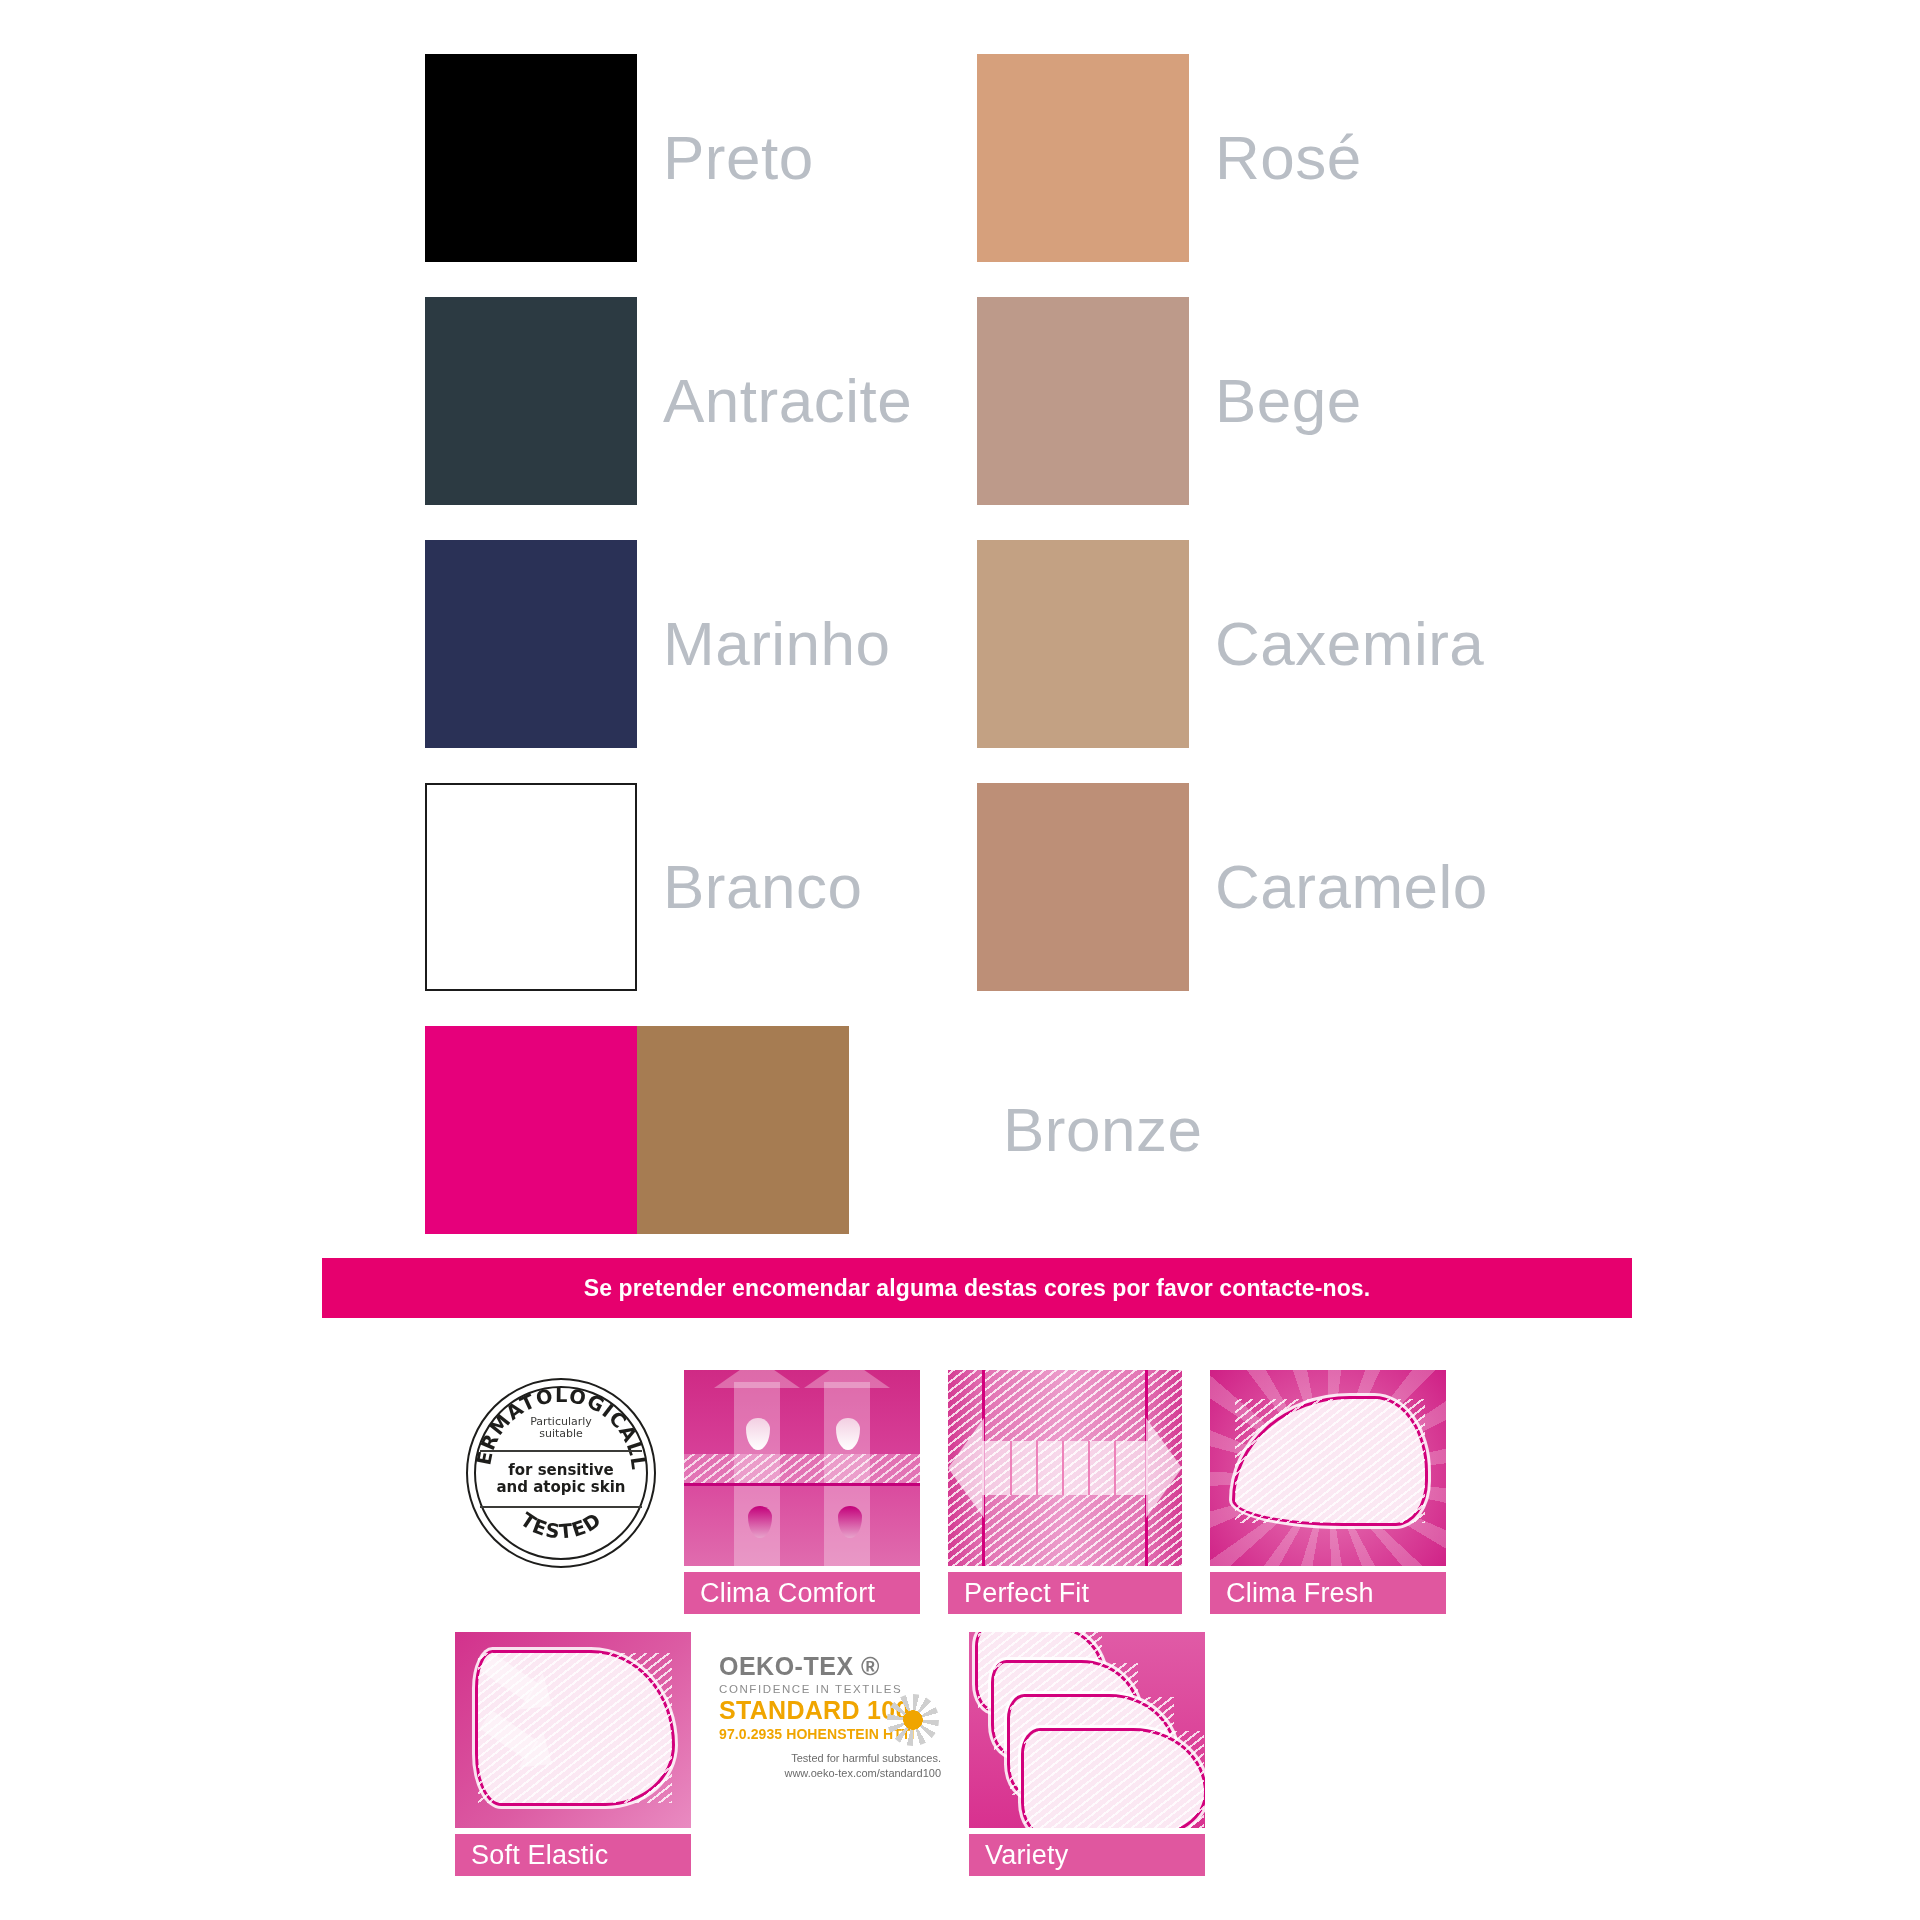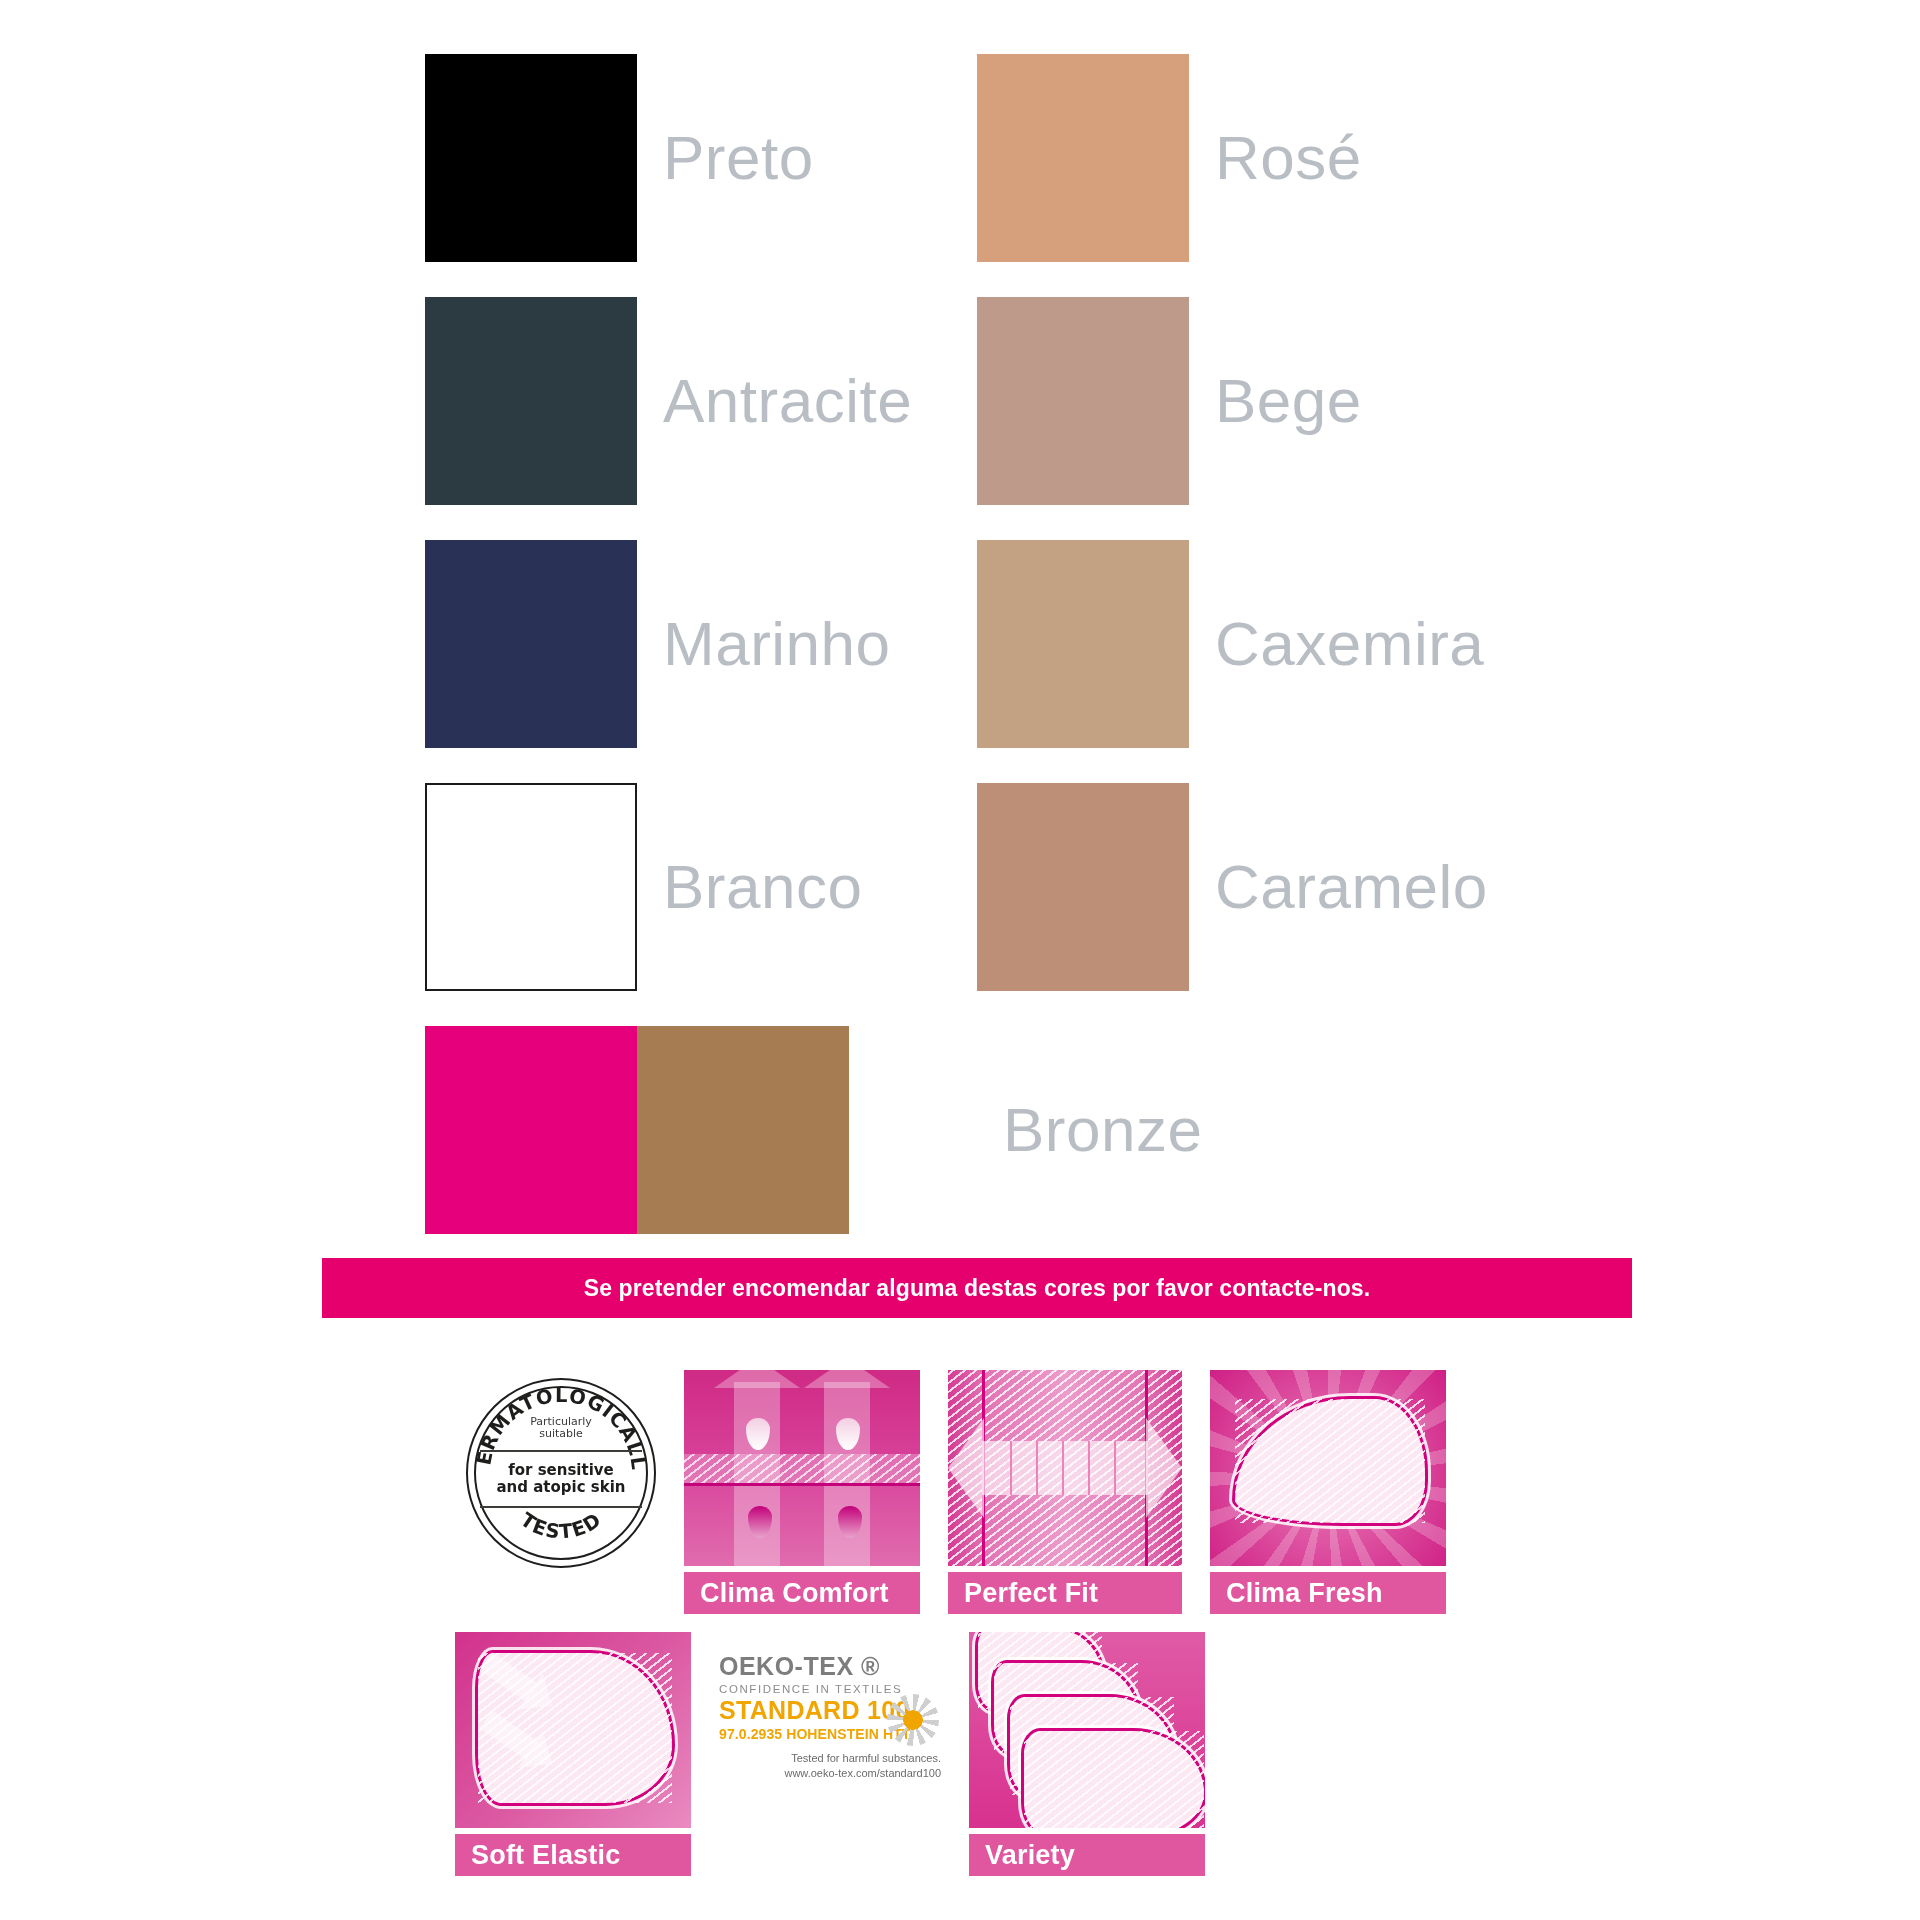--- a/index.html
+++ b/index.html
@@ -96,21 +96,21 @@
     width: 100%; height: 196px; position: relative; overflow: hidden;
     background: #d6338c;
   }
   .feature .cap {
     margin-top: 6px; height: 42px;
     background: #e0579f;
     display: flex; align-items: center;
     padding-left: 16px;
   }
   .feature .cap span {
-    color: #ffffff; font-size: 27px; font-weight: 700; letter-spacing: 0.2px;
+    color: #ffffff; font-size: 27px; font-weight: 400; letter-spacing: 0.2px;
     white-space: nowrap;
   }
 
   
   .hatch {
     position: absolute; inset: 0;
     background-image: repeating-linear-gradient(
       -38deg, rgba(255,255,255,.80) 0 2px, rgba(255,255,255,0) 2px 7px);
   }
   .rays {

